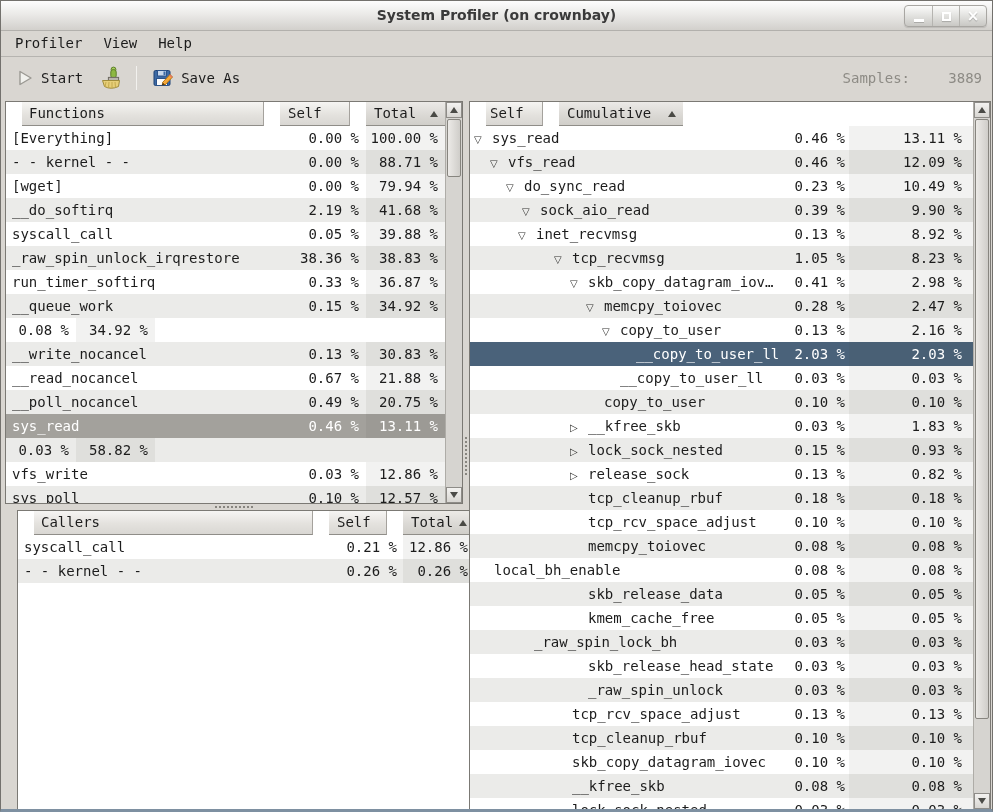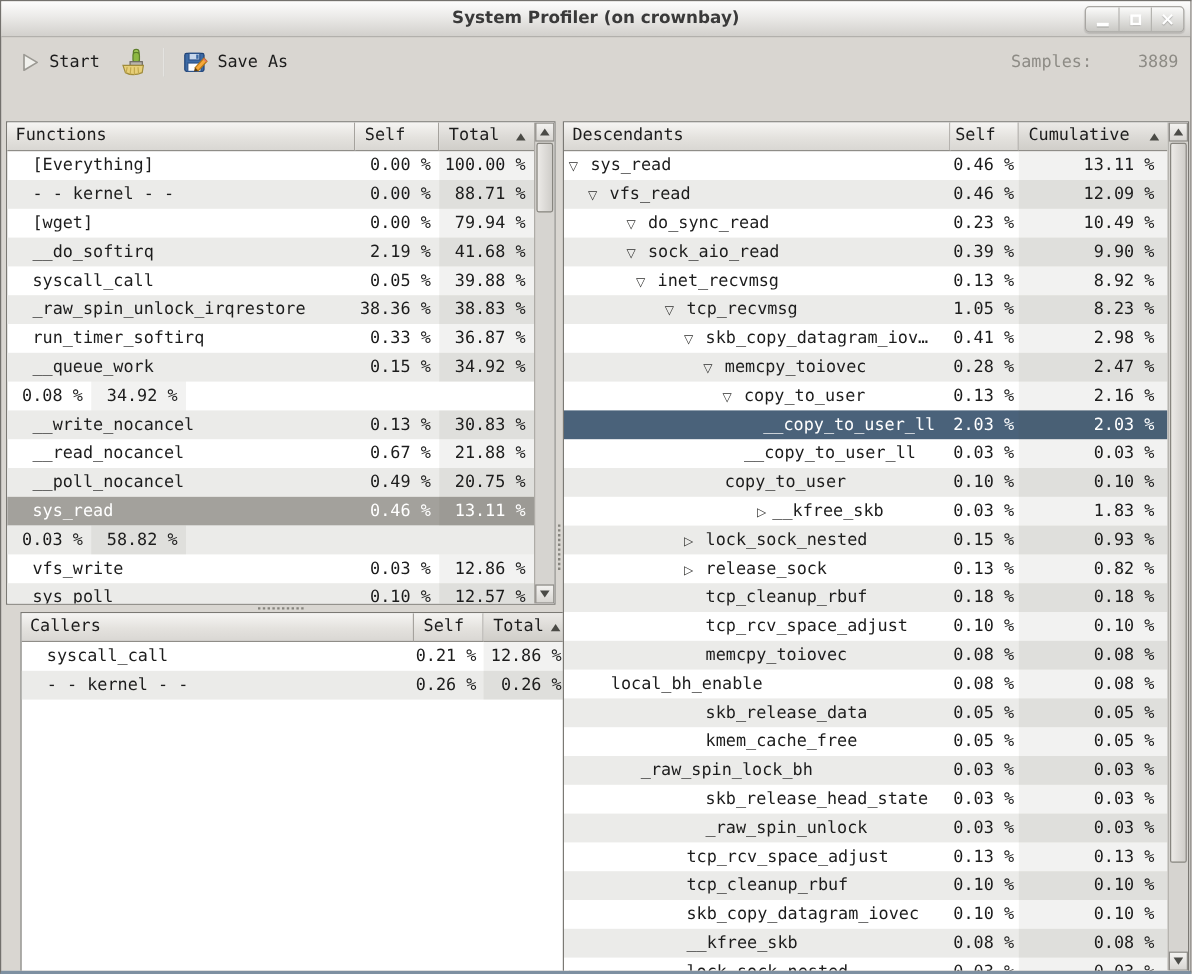--- a/index.html
+++ b/index.html
@@ -39,31 +39,31 @@
   .samples-value{width:72px;text-align:right;color:#8d8b85;}
   
   .panel{position:absolute;background:#fff;border:1px solid #7b7974;display:flex;overflow:hidden;}
   .functions-panel{left:4px;top:100px;width:458px;height:403px;}
   .callers-panel{left:16px;top:509px;width:458px;height:300px;}
   .descendants-panel{left:468px;top:100px;width:522px;height:709px;}
   .table-area{flex:1;display:flex;flex-direction:column;overflow:hidden;min-width:0;}
   .thead{height:24px;display:flex;flex:none;}
   .th{position:relative;background:linear-gradient(#f6f5f3,#e4e2de 55%,#d9d7d3);
     border-right:1px solid #a5a29d;border-bottom:1px solid #8f8d88;
-    padding:0 8px;line-height:23px;overflow:hidden;white-space:pre;}
+    padding:0 8px;line-height:23px;overflow:hidden;white-space:pre;margin-left:16px;}
   .th.sorted{background:linear-gradient(#eceae7,#dbd9d5 55%,#d0cec9);}
   .th.name{flex:1;padding-left:7px;}
   .th:last-child{border-right:none;}
   .sort-arrow{position:absolute;right:7px;top:9px;width:0;height:0;
     border-left:4px solid transparent;border-right:4px solid transparent;border-bottom:6px solid #4a4a45;}
   .rows{flex:1;overflow:hidden;}
   .row{height:24px;display:flex;line-height:24px;white-space:pre;}
   .row.odd{background:#ebebe9;}
   .cell{overflow:hidden;}
-  .cell.name{flex:1;padding-left:21px;min-width:0;}
+  .cell.name{flex:1;padding-left:6px;min-width:0;}
   .cell.num{text-align:right;}
   .sorted-cell{background:rgba(70,65,50,0.07);}
   .row.sel-gray{background:var(--sel-gray,#a3a19c);color:#fff;}
   .row.sel-blue{background:var(--sel-blue,#4a627a);color:#fff;}
   
   .functions-panel .cell.c-self,.functions-panel .th.c-self{width:70px;flex:none;}
   .functions-panel .cell.c-total,.functions-panel .th.c-total{width:79px;flex:none;}
   .functions-panel .cell.c-self{padding-right:7px;}
   .functions-panel .cell.c-total{padding-right:7px;}
   .callers-panel .cell.c-self,.callers-panel .th.c-self{width:58px;flex:none;}
@@ -107,20 +107,25 @@
         </span>
       <span class="wb">
           <span class="g-max"></span>
         </span>
       <span class="wb">
           <span class="g-close">×</span>
         </span>
     </div>
   </div>
 
+  <div class="menubar">
+    <span class="menu-item">Profiler</span>
+    <span class="menu-item">View</span>
+    <span class="menu-item">Help</span>
+  </div>
 
   <div class="toolbar">
     <div class="tbtn">
       <span>
         <svg width="18" height="18">
             <polygon points="4,2.5 15,9 4,15.5" fill="#f1f1ed" stroke="#9b9993" stroke-width="1.4" stroke-linejoin="round"></polygon>
           </svg>
       </span>
       <span>Start</span>
     </div>
@@ -209,38 +214,37 @@
     </div>
   </div>
 
   <div class="vsplit">
       <span class="vgrip"></span>
     </div>
 
   <div class="panel descendants-panel">
     <div class="table-area">
       <div class="thead">
-        <div class="th name"><span>Descendants</span></div>
         <div class="th c-self"><span>Self</span></div>
         <div class="th c-cum sorted"><span>Cumulative</span><span class="sort-arrow"></span></div>
       </div>
       <div class="rows">
           <div class="row"><div class="cell name" style="padding-left: 4px;"><span class="expander">▽</span><span class="lbl">sys_read</span></div><div class="cell num c-self">0.46 %</div><div class="cell num c-cum sorted-cell">13.11 %</div></div>
           <div class="row odd"><div class="cell name" style="padding-left: 20px;"><span class="expander">▽</span><span class="lbl">vfs_read</span></div><div class="cell num c-self">0.46 %</div><div class="cell num c-cum sorted-cell">12.09 %</div></div>
-          <div class="row"><div class="cell name" style="padding-left: 52px;"><span class="expander">▽</span><span class="lbl">do_sync_read</span></div><div class="cell num c-self">0.23 %</div><div class="cell num c-cum sorted-cell">10.49 %</div></div>
+          <div class="row"><div class="cell name" style="padding-left: 36px;"><span class="expander">▽</span><span class="lbl">do_sync_read</span></div><div class="cell num c-self">0.23 %</div><div class="cell num c-cum sorted-cell">10.49 %</div></div>
           <div class="row odd"><div class="cell name" style="padding-left: 52px;"><span class="expander">▽</span><span class="lbl">sock_aio_read</span></div><div class="cell num c-self">0.39 %</div><div class="cell num c-cum sorted-cell">9.90 %</div></div>
-          <div class="row"><div class="cell name" style="padding-left: 60px;"><span class="expander">▽</span><span class="lbl">inet_recvmsg</span></div><div class="cell num c-self">0.13 %</div><div class="cell num c-cum sorted-cell">8.92 %</div></div>
+          <div class="row"><div class="cell name" style="padding-left: 48px;"><span class="expander">▽</span><span class="lbl">inet_recvmsg</span></div><div class="cell num c-self">0.13 %</div><div class="cell num c-cum sorted-cell">8.92 %</div></div>
           <div class="row odd"><div class="cell name" style="padding-left: 84px;"><span class="expander">▽</span><span class="lbl">tcp_recvmsg</span></div><div class="cell num c-self">1.05 %</div><div class="cell num c-cum sorted-cell">8.23 %</div></div>
           <div class="row"><div class="cell name" style="padding-left: 100px;"><span class="expander">▽</span><span class="lbl">skb_copy_datagram_iov…</span></div><div class="cell num c-self">0.41 %</div><div class="cell num c-cum sorted-cell">2.98 %</div></div>
           <div class="row odd"><div class="cell name" style="padding-left: 116px;"><span class="expander">▽</span><span class="lbl">memcpy_toiovec</span></div><div class="cell num c-self">0.28 %</div><div class="cell num c-cum sorted-cell">2.47 %</div></div>
           <div class="row"><div class="cell name" style="padding-left: 132px;"><span class="expander">▽</span><span class="lbl">copy_to_user</span></div><div class="cell num c-self">0.13 %</div><div class="cell num c-cum sorted-cell">2.16 %</div></div>
           <div class="row odd sel-blue"><div class="cell name" style="padding-left: 148px;"><span class="expander"></span><span class="lbl">__copy_to_user_ll</span></div><div class="cell num c-self">2.03 %</div><div class="cell num c-cum sorted-cell">2.03 %</div></div>
           <div class="row"><div class="cell name" style="padding-left: 132px;"><span class="expander"></span><span class="lbl">__copy_to_user_ll</span></div><div class="cell num c-self">0.03 %</div><div class="cell num c-cum sorted-cell">0.03 %</div></div>
           <div class="row odd"><div class="cell name" style="padding-left: 116px;"><span class="expander"></span><span class="lbl">copy_to_user</span></div><div class="cell num c-self">0.10 %</div><div class="cell num c-cum sorted-cell">0.10 %</div></div>
-          <div class="row"><div class="cell name" style="padding-left: 100px; text-align: center;"><span class="expander">▷</span><span class="lbl">__kfree_skb</span></div><div class="cell num c-self">0.03 %</div><div class="cell num c-cum sorted-cell">1.83 %</div></div>
+          <div class="row"><div class="cell name" style="padding-left: 100px;"><span class="expander">▷</span><span class="lbl">__kfree_skb</span></div><div class="cell num c-self">0.03 %</div><div class="cell num c-cum sorted-cell">1.83 %</div></div>
           <div class="row odd"><div class="cell name" style="padding-left: 100px;"><span class="expander">▷</span><span class="lbl">lock_sock_nested</span></div><div class="cell num c-self">0.15 %</div><div class="cell num c-cum sorted-cell">0.93 %</div></div>
           <div class="row"><div class="cell name" style="padding-left: 100px;"><span class="expander">▷</span><span class="lbl">release_sock</span></div><div class="cell num c-self">0.13 %</div><div class="cell num c-cum sorted-cell">0.82 %</div></div>
           <div class="row odd"><div class="cell name" style="padding-left: 100px;"><span class="expander"></span><span class="lbl">tcp_cleanup_rbuf</span></div><div class="cell num c-self">0.18 %</div><div class="cell num c-cum sorted-cell">0.18 %</div></div>
           <div class="row"><div class="cell name" style="padding-left: 100px;"><span class="expander"></span><span class="lbl">tcp_rcv_space_adjust</span></div><div class="cell num c-self">0.10 %</div><div class="cell num c-cum sorted-cell">0.10 %</div></div>
           <div class="row odd"><div class="cell name" style="padding-left: 100px;"><span class="expander"></span><span class="lbl">memcpy_toiovec</span></div><div class="cell num c-self">0.08 %</div><div class="cell num c-cum sorted-cell">0.08 %</div></div>
           <div class="row"><div class="cell name" style=""><span class="expander"></span><span class="lbl">local_bh_enable</span></div><div class="cell num c-self">0.08 %</div><div class="cell num c-cum sorted-cell">0.08 %</div></div>
           <div class="row odd"><div class="cell name" style="padding-left: 100px;"><span class="expander"></span><span class="lbl">skb_release_data</span></div><div class="cell num c-self">0.05 %</div><div class="cell num c-cum sorted-cell">0.05 %</div></div>
           <div class="row"><div class="cell name" style="padding-left: 100px;"><span class="expander"></span><span class="lbl">kmem_cache_free</span></div><div class="cell num c-self">0.05 %</div><div class="cell num c-cum sorted-cell">0.05 %</div></div>
           <div class="row odd"><div class="cell name" style="padding-left: 46px;"><span class="expander"></span><span class="lbl">_raw_spin_lock_bh</span></div><div class="cell num c-self">0.03 %</div><div class="cell num c-cum sorted-cell">0.03 %</div></div>
           <div class="row"><div class="cell name" style="padding-left: 100px;"><span class="expander"></span><span class="lbl">skb_release_head_state</span></div><div class="cell num c-self">0.03 %</div><div class="cell num c-cum sorted-cell">0.03 %</div></div>

